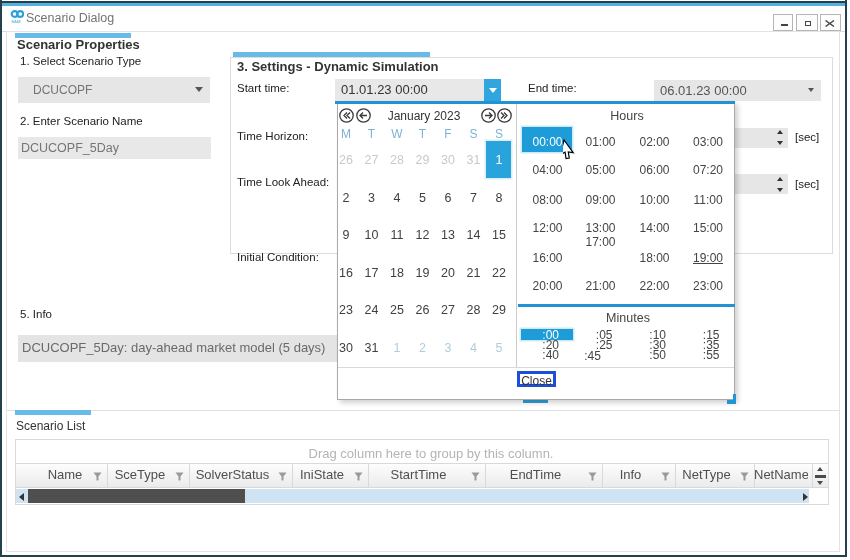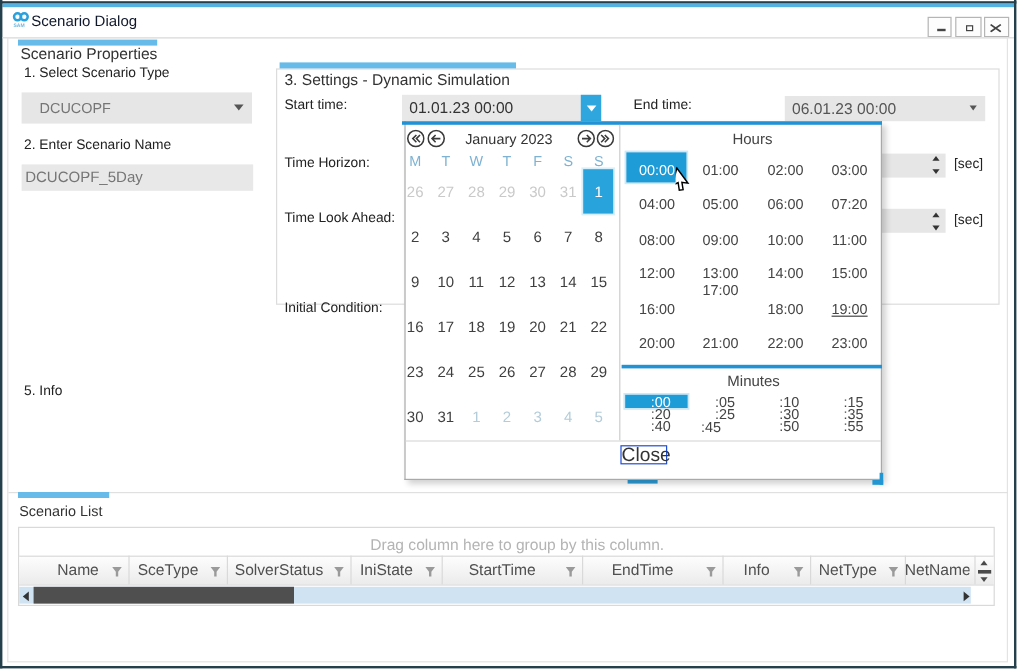--- a/index.html
+++ b/index.html
@@ -7,29 +7,29 @@
 body{font-family:"Liberation Sans",sans-serif;}
 #w{position:relative;width:850px;height:560px;overflow:hidden;background:#fff;}
 .abs{position:absolute;}
 
 #topdark{left:0;top:1px;width:847px;height:2px;background:#24404d;}
 #topblue{left:2px;top:3px;width:843px;height:3px;background:#57b1e0;}
 #leftdark{left:0;top:0;width:2px;height:557px;background:#24404d;}
 #rightdark{left:845px;top:0;width:2px;height:557px;background:#24404d;}
 #botdark{left:0;top:555px;width:847px;height:2px;background:#24404d;}
 
-#title{left:26px;top:11px;font-size:12.5px;color:#0f172a;}
+#title{left:26px;top:11px;font-size:12.5px;color:#737373;}
 #icon{left:10px;top:8px;}
 .winbtn{top:14px;height:17px;border:1px solid #b5b5b5;background:#fdfdfd;}
 #sep{left:2px;top:31px;width:843px;height:1px;background:#d9d9d9;}
 
 #client{left:6px;top:31px;width:834px;height:521px;border:1px solid #e3e3e3;}
 
 .tabbar{background:#66bbe8;height:5px;}
-.h1{font-size:13px;color:#333;}
+.h1{font-size:13px;color:#333;font-weight:bold;}
 .lbl{font-size:11.5px;color:#222;}
 .gray{background:#e6e6e6;color:#777;}
 
 #panel3{left:230px;top:57px;width:603px;height:197px;border:1px solid #dcdcdc;border-top:1px solid #dcdcdc;background:#fff;}
 
 #popup{left:337px;top:101px;width:398px;height:299px;background:#fff;border:1px solid #a9a9a9;border-top:none;box-shadow:3px 3px 5px rgba(0,0,0,0.18);}
 #poptop{left:335px;top:101px;width:400px;height:3px;background:#2193d5;}
 .dayhdr{font-size:12px;color:#7fb2d2;text-align:center;width:26px;}
 .dcell{font-size:12.5px;color:#3f3f3f;text-align:center;width:26px;}
 .dprev{color:#c9c9c9;}
@@ -69,21 +69,22 @@
   <div class="abs" id="sep"></div>
   <div class="abs" id="client"></div>
 
   <div class="abs tabbar" style="left:15px;top:33px;width:116px;"></div>
   <div class="abs h1" style="left:17px;top:37px;">Scenario Properties</div>
   <div class="abs lbl" style="left:20px;top:55px;">1. Select Scenario Type</div>
   <div class="abs gray" style="left:18px;top:77px;width:192px;height:26px;font-size:12px;line-height:26px;padding-left:15px;color:#757575;">DCUCOPF</div>
   <div class="abs" style="left:195px;top:87px;width:0;height:0;border-left:4px solid transparent;border-right:4px solid transparent;border-top:5px solid #555;"></div>
   <div class="abs lbl" style="left:20px;top:115px;">2. Enter Scenario Name</div>
   <div class="abs gray" style="left:18px;top:137px;width:193px;height:22px;font-size:12.5px;line-height:22px;padding-left:3px;color:#757575;background:#e8e8e8;">DCUCOPF_5Day</div>
-  <div class="abs lbl" style="left:20px;top:320px;">5. Info</div>
+  <div class="abs lbl" style="left:20px;top:308px;">5. Info</div>
+  <div class="abs gray" style="left:18px;top:335px;width:319px;height:27px;font-size:13px;line-height:26px;padding-left:4px;color:#6a6a6a;background:#e4e4e4;white-space:nowrap;overflow:hidden;">DCUCOPF_5Day: day-ahead market model (5 days)</div>
 
   <div class="abs" id="panel3"></div>
   <div class="abs tabbar" style="left:233px;top:52px;width:197px;"></div>
   <div class="abs h1" style="left:237px;top:59px;">3. Settings - Dynamic Simulation</div>
   <div class="abs lbl" style="left:237px;top:82px;">Start time:</div>
   <div class="abs" style="left:335px;top:79px;width:166px;height:22px;background:#e8e8e8;"></div>
   <div class="abs" style="left:341px;top:82px;font-size:13px;color:#333;">01.01.23 00:00</div>
   <div class="abs" style="left:484px;top:79px;width:17px;height:25px;background:#2fa7de;"></div>
   <div class="abs" style="left:489px;top:88px;width:0;height:0;border-left:4px solid transparent;border-right:4px solid transparent;border-top:5px solid #fff;"></div>
   <div class="abs lbl" style="left:528px;top:82px;">End time:</div>
@@ -115,21 +116,21 @@
 
   <div id="calendar"></div>
 
   <div class="abs" style="left:562px;top:109px;font-size:12.5px;color:#444;width:130px;text-align:center;">Hours</div>
   <div class="abs" style="left:522px;top:127px;width:50px;height:25px;background:#1d9cd8;box-shadow:0 0 0 1.5px #cde9f7;"></div>
   <div id="hours"></div>
   <div class="abs" style="left:518px;top:304px;width:217px;height:3px;background:#2193d5;"></div>
   <div class="abs" style="left:563px;top:311px;font-size:12.5px;color:#444;width:130px;text-align:center;">Minutes</div>
   <div class="abs" style="left:521px;top:329px;width:52px;height:10.5px;background:#1d9cd8;box-shadow:0 0 0 1.5px #cde9f7;"></div>
   <div id="minutes"></div>
-  <div class="abs" style="left:517px;top:371px;width:39px;height:16px;border:1px solid #1d4ed8;font-size:16px;color:#333;text-align:center;line-height:15px;background:#fff;">Close</div>
+  <div class="abs" style="left:517px;top:371px;width:39px;height:16px;border:3px solid #1d4ed8;font-size:12px;color:#333;text-align:center;line-height:15px;background:#fff;">Close</div>
 
   <div class="abs" style="left:733px;top:394px;width:3px;height:10px;background:#2196d3;"></div>
   <div class="abs" style="left:727px;top:400px;width:9px;height:4px;background:#2196d3;"></div>
 
   <div class="abs" id="cursor" style="left:563px;top:139px;">
     <svg width="20" height="24" viewBox="0 0 20 24">
       <path d="M1,1 L1,16 L5,12.5 L7.5,18.5 L10.5,17.3 L8,11.5 L13,11 Z" fill="#fff" stroke="#000" stroke-width="1.2" transform="rotate(14 1 1)"></path>
     </svg>
   </div>
 

